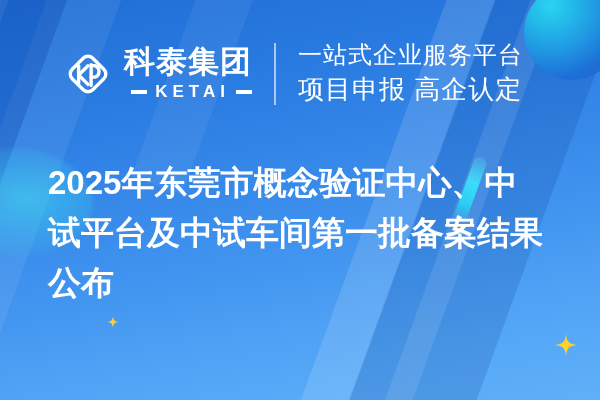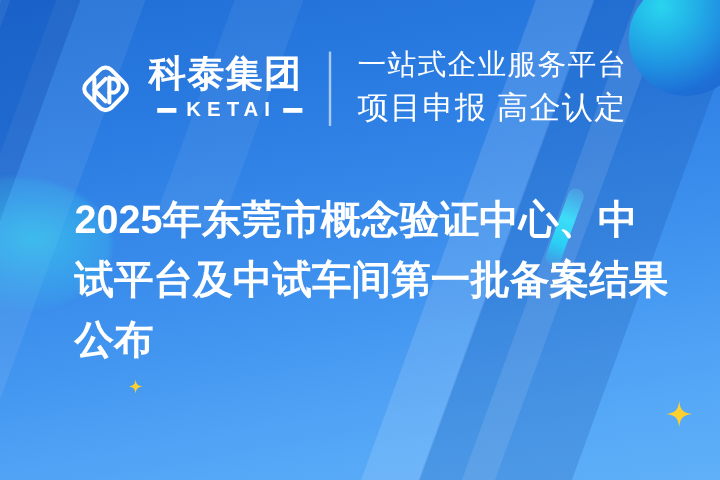--- a/index.html
+++ b/index.html
@@ -235,21 +235,21 @@
     color: #ffffff;
     letter-spacing: 1px;
     line-height: 1.3;
     margin-top: 4px;
     white-space: nowrap;
   }
 
   
   .title {
     position: absolute;
-    left: 62px;
+    left: 48px;
     top: 158px;
     width: 500px;
     font-size: 33px;
     font-weight: bold;
     color: #ffffff;
     line-height: 50px;
     letter-spacing: 0px;
   }
 </style>
 </head>

